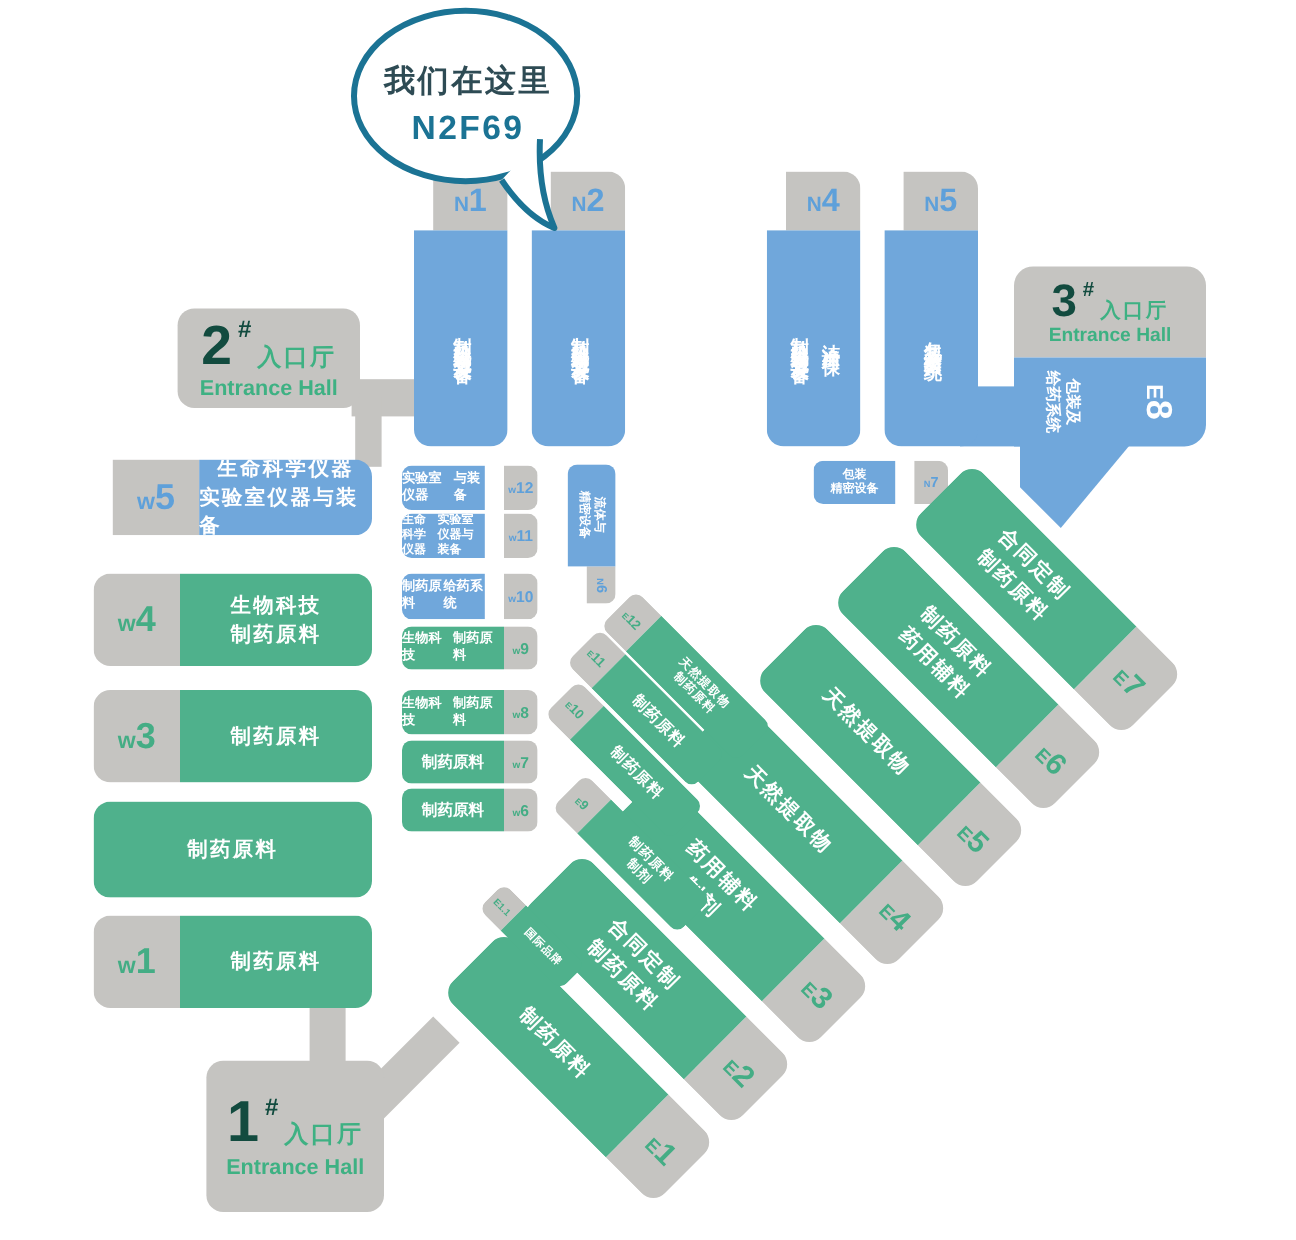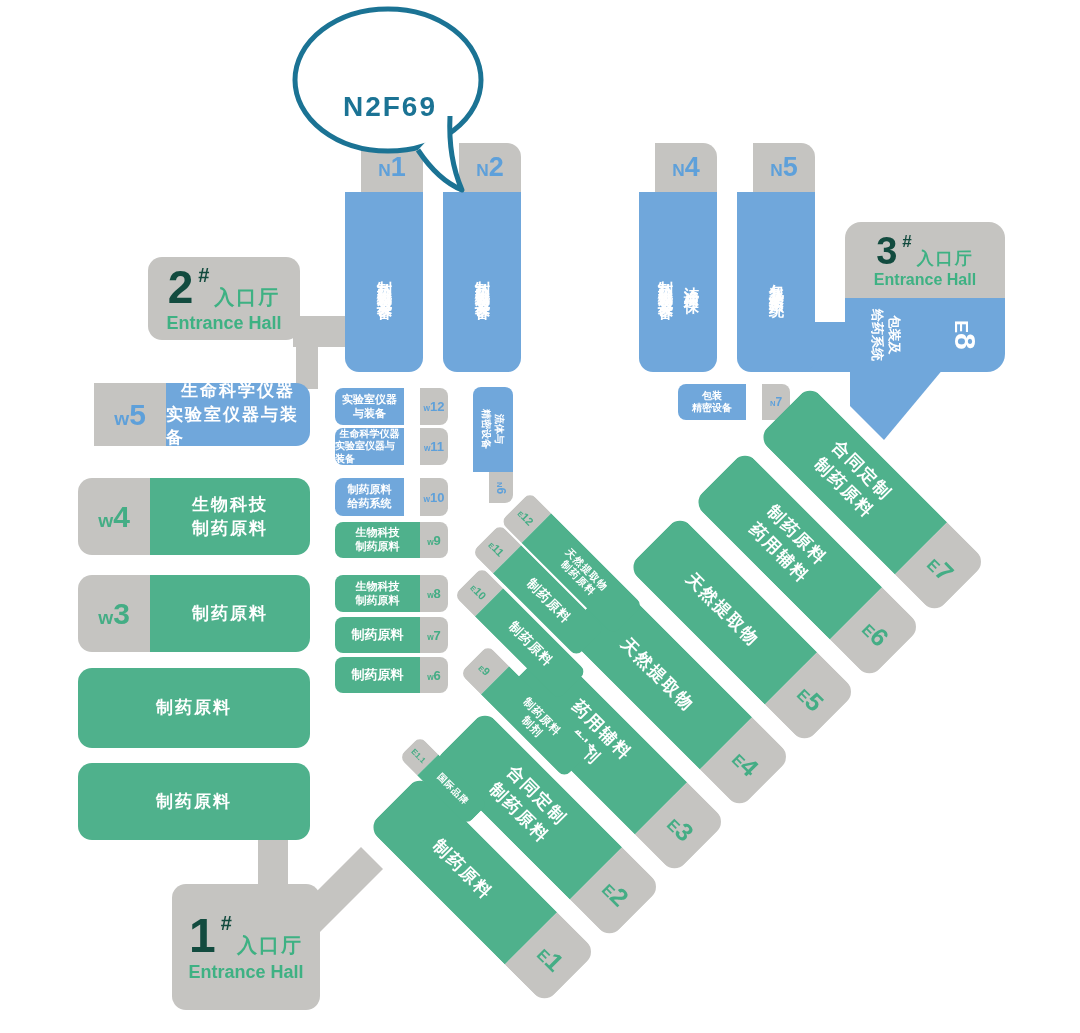--- a/index.html
+++ b/index.html
@@ -24,21 +24,21 @@
   .ncap{height:49px;font-size:27px;}
   .nbody{flex:1;writing-mode:vertical-lr;text-orientation:mixed;display:flex;flex-direction:column;
     justify-content:center;align-items:center;gap:7px;color:var(--hall_text);font-size:15px;letter-spacing:3px;}
   
   .wh{left:78px;width:232px;flex-direction:row;border-radius:14px;}
   .wcap{width:72px;font-size:30px;}
   .wbody{flex:1;display:flex;flex-direction:column;justify-content:center;align-items:center;
     color:var(--hall_text);font-size:17px;line-height:1.4;letter-spacing:2px;}
   
   .ws{left:335px;width:113px;flex-direction:row;border-radius:8px;}
-  .wsbody{flex:1;display:flex;flex-direction:column;justify-content:center;align-items:center;
+  .wsbody{flex:1;display:flex;justify-content:center;align-items:center;
     color:var(--hall_text);font-size:11px;line-height:1.25;}
   .wscap{width:28px;font-size:13px;}
   
   .n6{left:473px;top:387px;width:40px;height:116px;flex-direction:column;border-radius:8px;}
   .n6body{height:85px;position:relative;}
   .n6txt{position:absolute;left:-21px;top:21px;width:82px;height:42px;transform:rotate(90deg);
     display:flex;flex-direction:column;justify-content:center;align-items:center;
     color:var(--hall_text);font-size:10px;line-height:1.3;}
   .n6cap{flex:1;font-size:12px;}
   .rot90{transform:rotate(90deg);}
@@ -156,20 +156,23 @@
     <div class="wbody bg-green">
         <span>制药原料</span>
       </div>
   </div>
   <div class="hall wh" style="top:668px;height:80px">
     <div class="wbody bg-green">
         <span>制药原料</span>
       </div>
   </div>
   <div class="hall wh" style="top:763px;height:77px">
+    <div class="cap wcap green-label">
+        <span class="split-label"><span class="lp">w</span><span>1</span></span>
+      </div>
     <div class="wbody bg-green">
         <span>制药原料</span>
       </div>
   </div>
 
   <div class="hall ws" style="top:388px;height:37px">
     <div class="wsbody bg-blue">
         <span>实验室仪器</span>
         <span>与装备</span>
       </div>
@@ -389,15 +392,16 @@
         <span class="ent-hash">#</span>
         <span class="ent-cn">入口厅</span>
     </div>
     <div class="ent-en">Entrance Hall</div>
   </div>
 
   <svg id="bubble-svg" width="230" height="200">
     <ellipse cx="108" cy="80" rx="93" ry="71" fill="#fff" stroke="#1B7394" stroke-width="5"></ellipse>
     <path d="M 138,150 Q 158,180 182,190 Q 168,158 170,116" fill="#fff" stroke="#1B7394" stroke-width="5" stroke-linejoin="round"></path>
   </svg>
+  <div class="btxt" id="btxt1">我们在这里</div>
   <div class="btxt" id="btxt2">N2F69</div>
 
 </div>
 
 </body></html>

